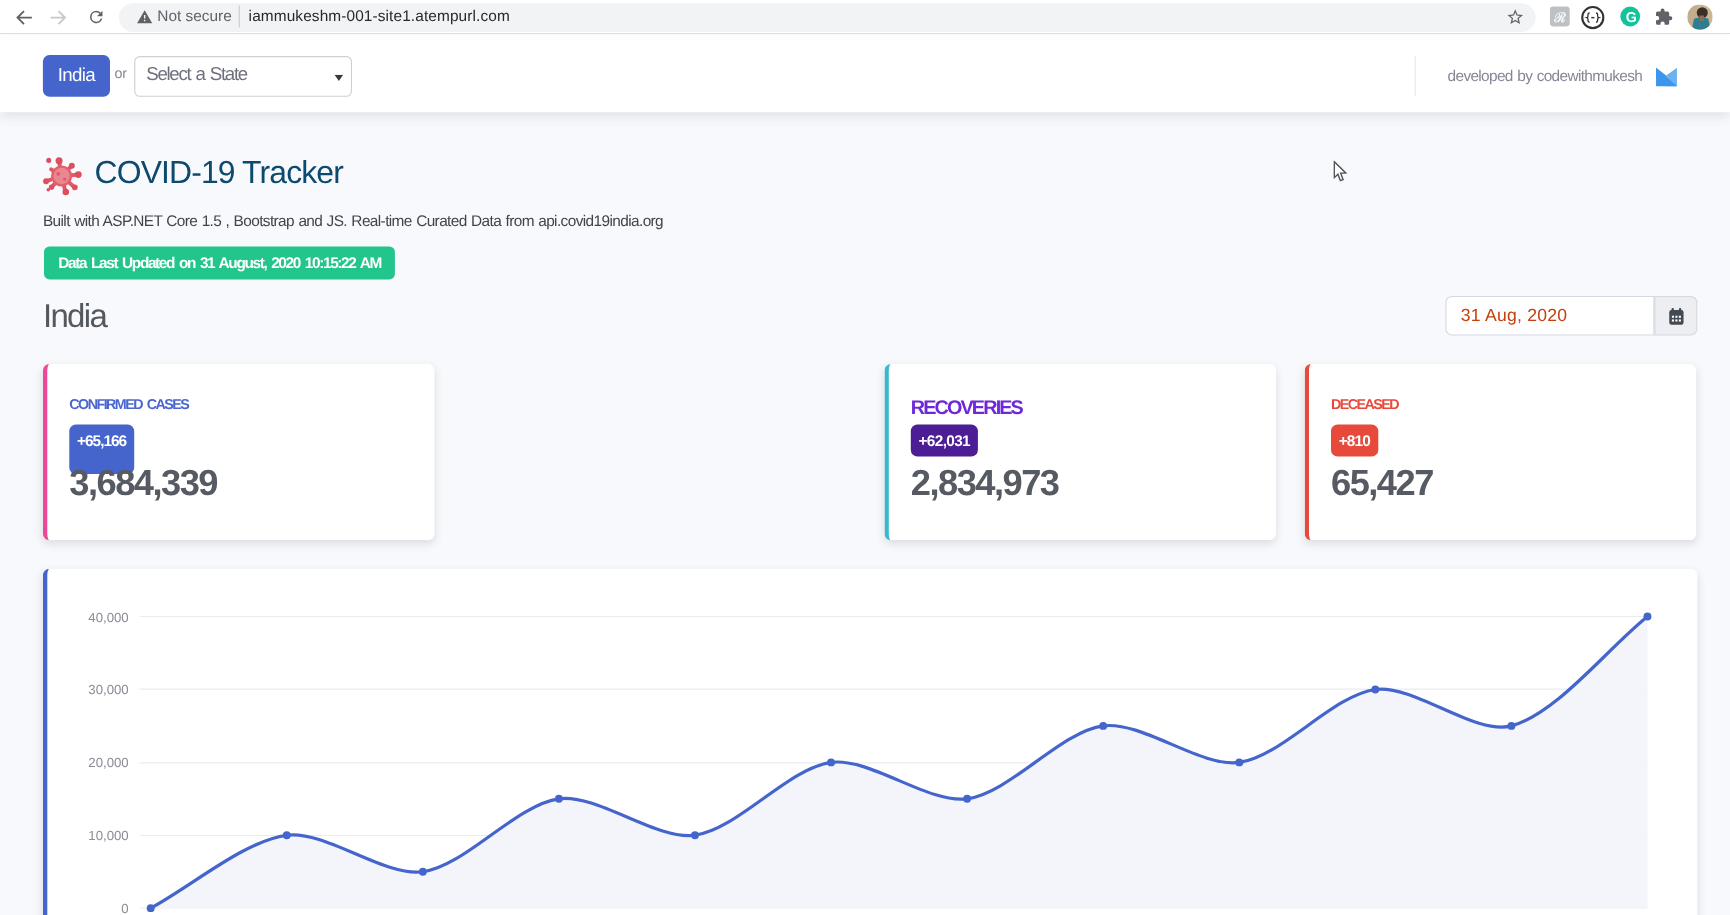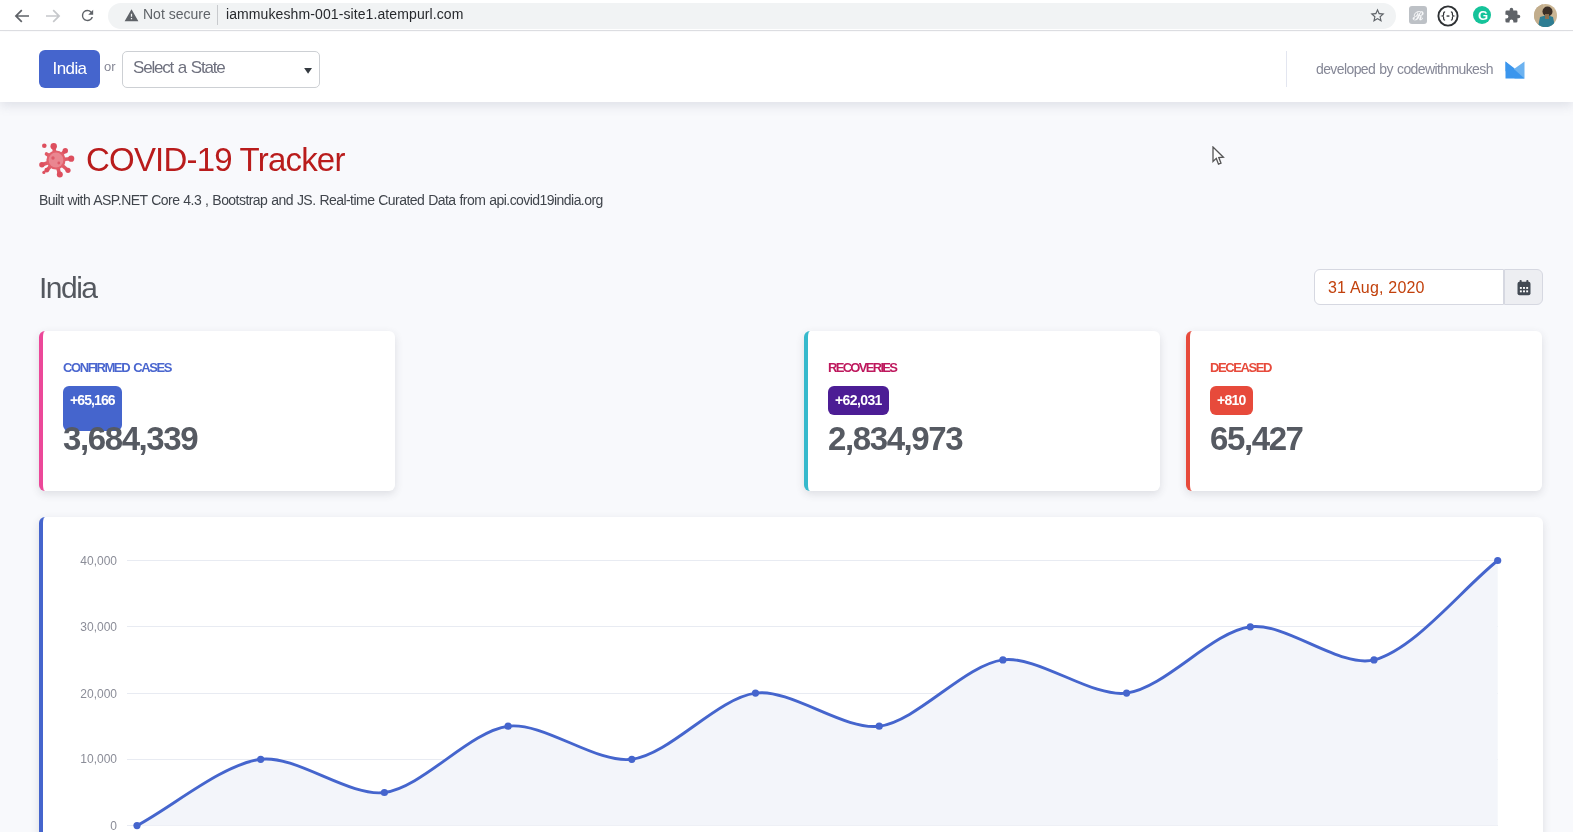--- a/index.html
+++ b/index.html
@@ -109,22 +109,23 @@
       <circle cx="7.8" cy="29.2" r="2.4"></circle>
       <circle cx="2.9" cy="23.8" r="2.7"></circle>
       <circle cx="5.3" cy="4.8" r="2.3"></circle>
       <circle cx="4.9" cy="31.4" r="1.6"></circle>
     </g>
     <circle cx="17" cy="19" r="9.6" fill="#e2606c"></circle>
     <circle cx="17" cy="19" r="7.4" fill="#ea8690"></circle>
     <circle cx="14" cy="17" r="1.7" fill="#dd5a68"></circle>
     <circle cx="19.8" cy="22" r="1.4" fill="#dd5a68"></circle>
   </svg>
-  <div class="abs" style="left:86px;top:39px;font-size:33px;letter-spacing:-0.8px;color:#b91c1c;">COVID-19 Tracker</div>
-  <div class="abs" style="left:39px;top:90px;font-size:14px;letter-spacing:-0.55px;word-spacing:0.6px;color:#40454c;">Built with ASP.NET Core 4.3 , Bootstrap and JS. Real-time Curated Data from api.covid19india.org</div>
+  <div class="abs" style="left:86px;top:39px;font-size:29px;letter-spacing:-0.8px;color:#0c4a6e;">COVID-19 Tracker</div>
+  <div class="abs" style="left:39px;top:90px;font-size:14px;letter-spacing:-0.55px;word-spacing:0.6px;color:#40454c;">Built with ASP.NET Core 1.5 , Bootstrap and JS. Real-time Curated Data from api.covid19india.org</div>
+  <div class="abs" style="left:40px;top:122px;height:30px;background:#22c68c;border-radius:5px;color:#fff;font-weight:bold;font-size:14px;letter-spacing:-1.25px;word-spacing:1.8px;line-height:30px;padding:0 13px;">Data Last Updated on 31 August, 2020 10:15:22 AM</div>
   <div class="abs" style="left:39px;top:169px;font-size:30px;letter-spacing:-1.5px;color:#54585f;">India</div>
 
   <div class="abs" style="left:1314px;top:167px;width:190px;height:36px;background:#fff;border:1px solid #d6d8e1;border-radius:6px 0 0 6px;"></div>
   <div class="abs" style="left:1328px;top:177px;font-size:16px;letter-spacing:0.2px;color:#c2410c;">31 Aug, 2020</div>
   <div class="abs" style="left:1504px;top:167px;width:39px;height:36px;background:#edeef2;border:1px solid #d6d8e1;border-radius:0 6px 6px 0;"></div>
   <svg class="abs" style="left:1517px;top:178px" width="14" height="16" viewBox="0 0 14 16">
       <rect x="0.5" y="1.8" width="13" height="13.4" rx="2" fill="#434a54"></rect>
       <rect x="2.6" y="0" width="2.1" height="3.6" rx="0.9" fill="#434a54"></rect>
       <rect x="9.3" y="0" width="2.1" height="3.6" rx="0.9" fill="#434a54"></rect>
       <g fill="#fff">
@@ -136,21 +137,21 @@
         <rect x="9.2" y="10.4" width="1.9" height="1.9"></rect>
       </g>
       <rect x="1.2" y="2.9" width="11.6" height="2.2" fill="#434a54"></rect>
     </svg>
   <div class="card" style="left:39px;top:229px;width:356px;height:160px;border-left:4px solid #ec4899;">
     <div class="abs" style="left:20px;top:29px;font-size:13px;font-weight:bold;color:#4a66cf;letter-spacing:-1.4px;word-spacing:2px;">CONFIRMED CASES</div>
     <div class="abs" style="left:20px;top:55px;height:45px;background:#4565cd;border-radius:6px;color:#fff;font-weight:bold;font-size:14px;letter-spacing:-0.9px;line-height:29px;padding:0 7px;text-align:center;">+65,166</div>
     <div class="abs" style="left:20px;top:89px;font-size:33px;letter-spacing:-1.4px;font-weight:bold;color:#565a62;">3,684,339</div>
   </div>
   <div class="card" style="left:804px;top:229px;width:356px;height:160px;border-left:4px solid #36b9cc;">
-    <div class="abs" style="left:20px;top:29px;font-size:13px;font-weight:bold;color:#be185d;letter-spacing:-1.7px;word-spacing:2px;">RECOVERIES</div>
+    <div class="abs" style="left:20px;top:29px;font-size:18px;font-weight:bold;color:#6d28d9;letter-spacing:-1.7px;word-spacing:2px;">RECOVERIES</div>
     <div class="abs" style="left:20px;top:55px;height:29px;background:#4c1d95;border-radius:6px;color:#fff;font-weight:bold;font-size:14px;letter-spacing:-0.6px;line-height:29px;padding:0 7px;">+62,031</div>
     <div class="abs" style="left:20px;top:89px;font-size:33px;letter-spacing:-1.4px;font-weight:bold;color:#565a62;">2,834,973</div>
   </div>
   <div class="card" style="left:1186px;top:229px;width:356px;height:160px;border-left:4px solid #e74a3b;">
     <div class="abs" style="left:20px;top:29px;font-size:13px;font-weight:bold;color:#e74a3b;letter-spacing:-1.4px;word-spacing:2px;">DECEASED</div>
     <div class="abs" style="left:20px;top:55px;height:29px;background:#e74a3b;border-radius:6px;color:#fff;font-weight:bold;font-size:14px;letter-spacing:-0.75px;line-height:29px;padding:0 7px;">+810</div>
     <div class="abs" style="left:20px;top:89px;font-size:33px;letter-spacing:-1.4px;font-weight:bold;color:#565a62;">65,427</div>
   </div>
   <div class="card" style="left:39px;top:415px;width:1504px;height:330px;border-left:4px solid #4565cd;"></div>
   <svg class="abs" style="left:0;top:0" width="1573" height="730" viewBox="0 102 1573 730">

